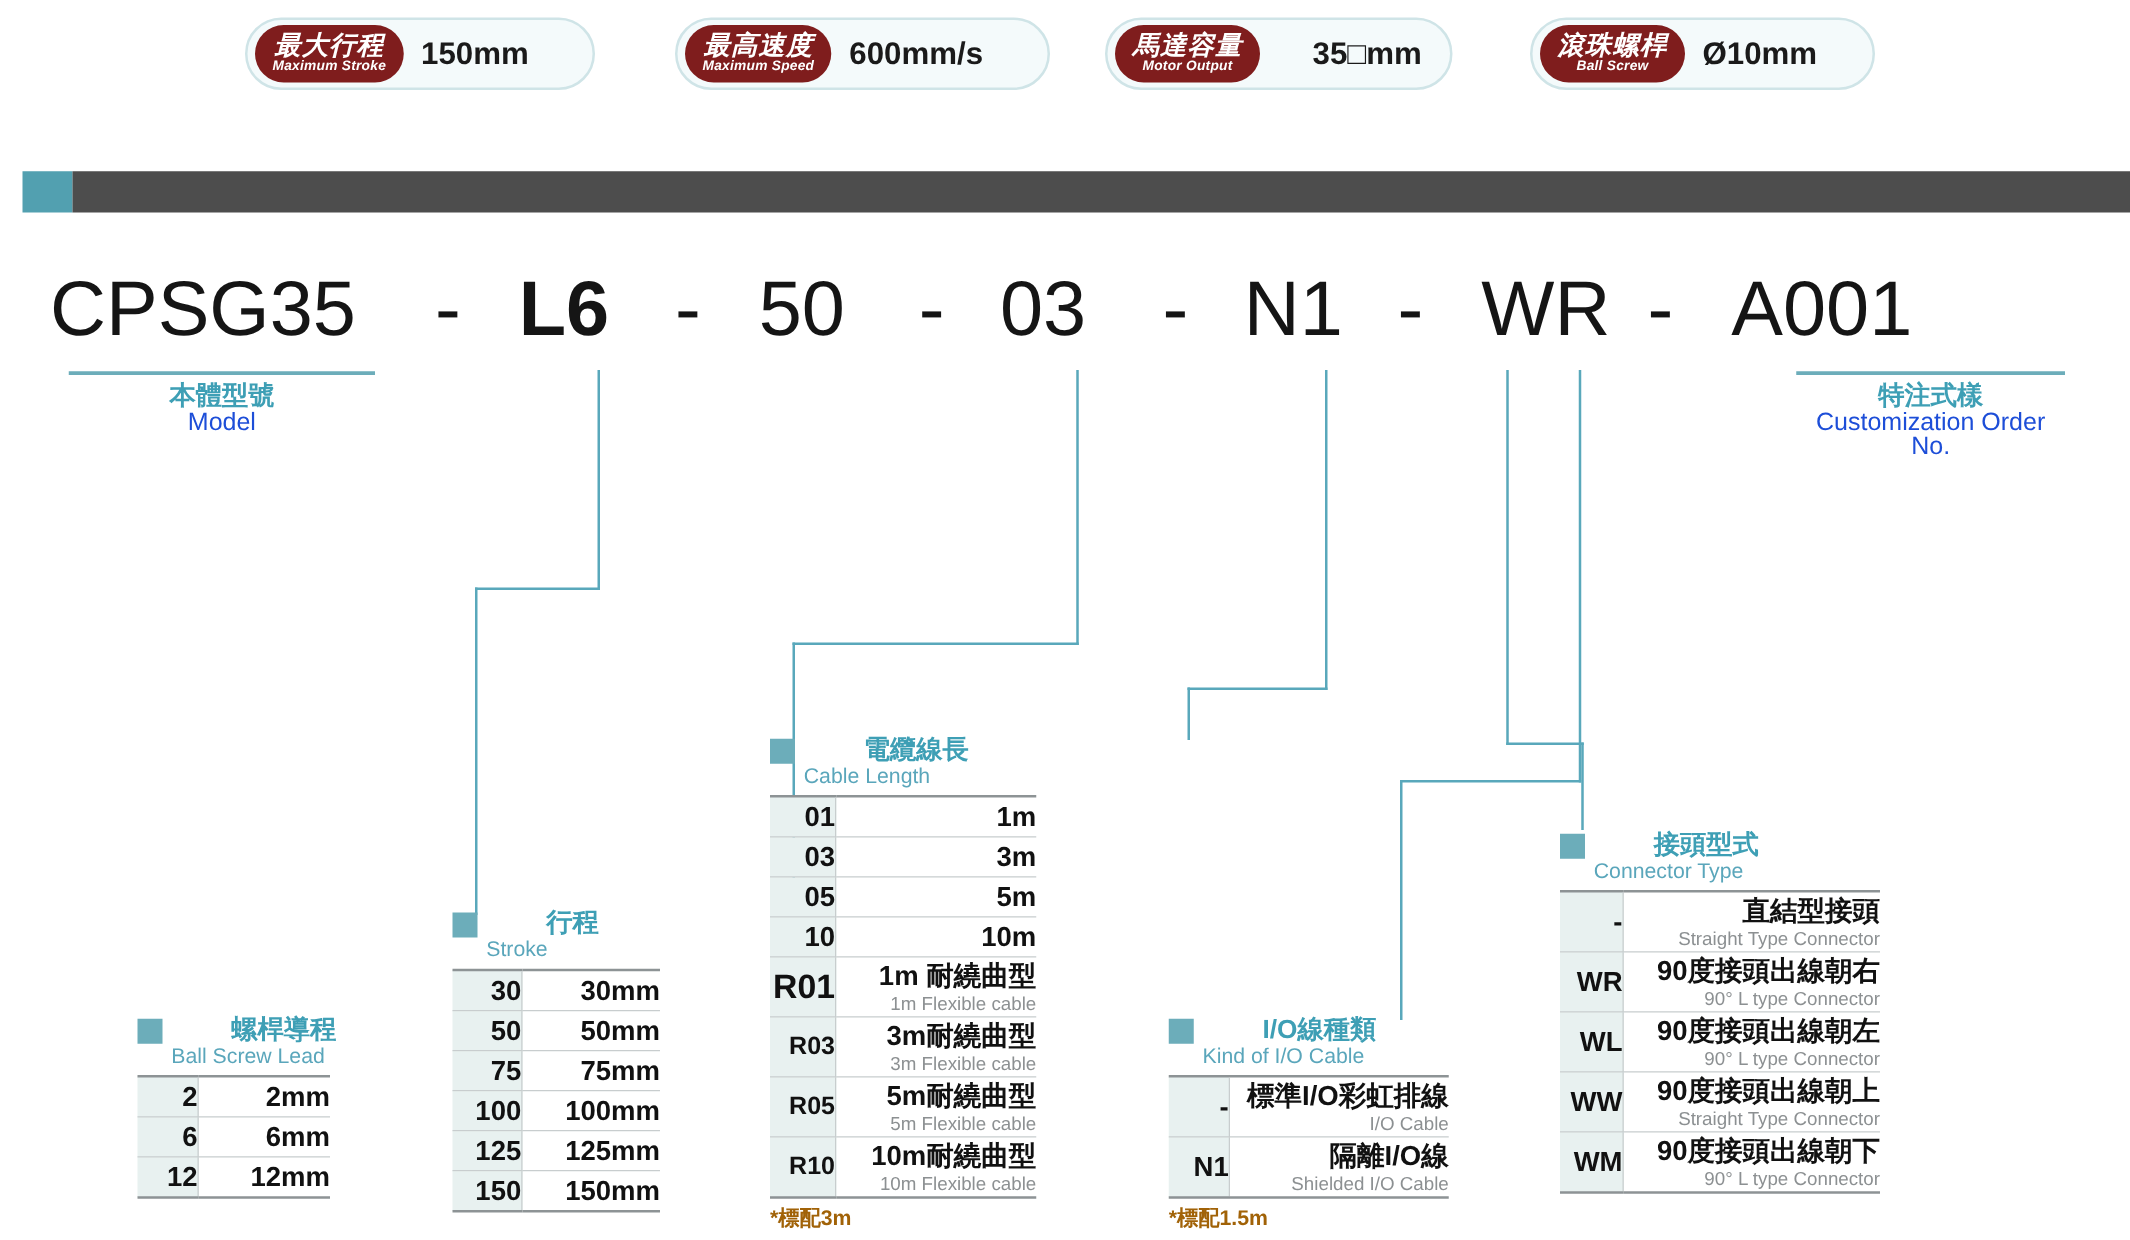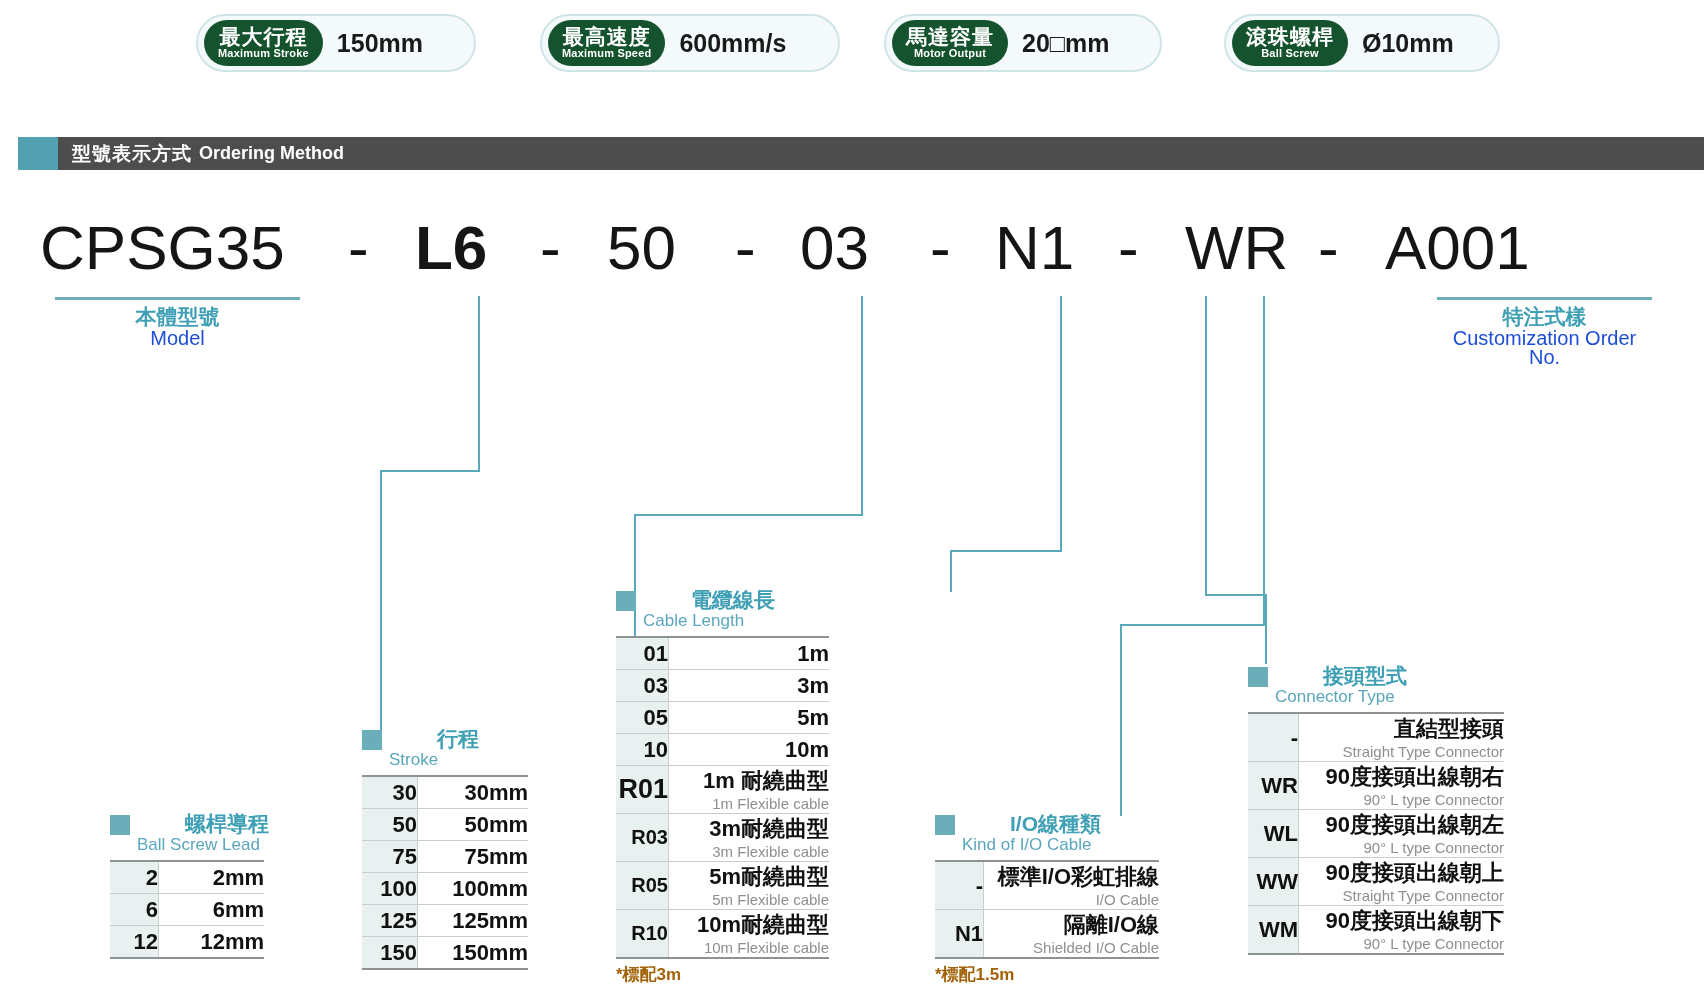--- a/index.html
+++ b/index.html
@@ -9,23 +9,23 @@
     -webkit-font-smoothing:antialiased;
   }
 
   
   .badge{
     position:absolute;top:14px;height:58px;
     border:2px solid #cfe4e7;border-radius:30px;background:#f4fafb;
     display:flex;align-items:center;padding-left:6px;box-sizing:border-box;
   }
   .badge-pill{
-    background:#14532d;border-radius:26px;height:46px;
+    background:#7f1d1d;border-radius:26px;height:46px;
     display:flex;flex-direction:column;align-items:center;justify-content:center;
-    padding:0 14px;box-sizing:border-box;color:#fff;
+    padding:0 14px;box-sizing:border-box;color:#fff;font-style:italic;
   }
   .badge-pill .cn{font-size:21px;font-weight:bold;line-height:21px;letter-spacing:1px;}
   .badge-pill .en{font-size:11px;font-weight:bold;line-height:13px;letter-spacing:.2px;}
   .badge-val{font-size:25px;font-weight:bold;color:#1a1a1a;margin-left:14px;margin-right:16px;white-space:nowrap;}
 
   
   #sec-head{position:absolute;left:0;top:137px;height:33px;width:100%;}
   #sec-head .tealblk{position:absolute;left:18px;top:0;width:40px;height:33px;background:#52a0b0;}
   #sec-head .bar{position:absolute;left:58px;top:0;right:0;height:33px;background:#4d4d4d;}
   #sec-head .txt{position:absolute;left:72px;top:0;height:33px;display:flex;align-items:center;color:#fff;}
@@ -77,43 +77,39 @@
 </div>
 
 <div class="badge" style="left:540px;width:300px;">
   <div class="badge-pill">
     <span class="cn">最高速度</span>
     <span class="en">Maximum Speed</span>
   </div>
   <span class="badge-val">600mm/s</span>
 </div>
 
-<div class="badge" style="left:884px;width:278px;">
+<div class="badge" style="left:884px;width:278px;gap:28px;">
   <div class="badge-pill">
     <span class="cn">馬達容量</span>
     <span class="en">Motor Output</span>
   </div>
-  <span class="badge-val">20□mm</span>
+  <span class="badge-val">35□mm</span>
 </div>
 
 <div class="badge" style="left:1224px;width:276px;">
   <div class="badge-pill">
     <span class="cn">滾珠螺桿</span>
     <span class="en">Ball Screw</span>
   </div>
   <span class="badge-val">Ø10mm</span>
 </div>
 
 <div id="sec-head">
   <div class="tealblk"></div>
   <div class="bar"></div>
-  <div class="txt">
-    <span class="cn">型號表示方式</span>
-    <span class="en">Ordering Method</span>
-  </div>
 </div>
 
 <div class="code-seg" style="left:40px;">CPSG35</div>
 <div class="code-dash" style="left:348px;">-</div>
 <div class="code-seg" style="left:415px;font-weight:bold;">L6</div>
 <div class="code-dash" style="left:540px;">-</div>
 <div class="code-seg" style="left:607px;">50</div>
 <div class="code-dash" style="left:735px;">-</div>
 <div class="code-seg" style="left:800px;">03</div>
 <div class="code-dash" style="left:930px;">-</div>

